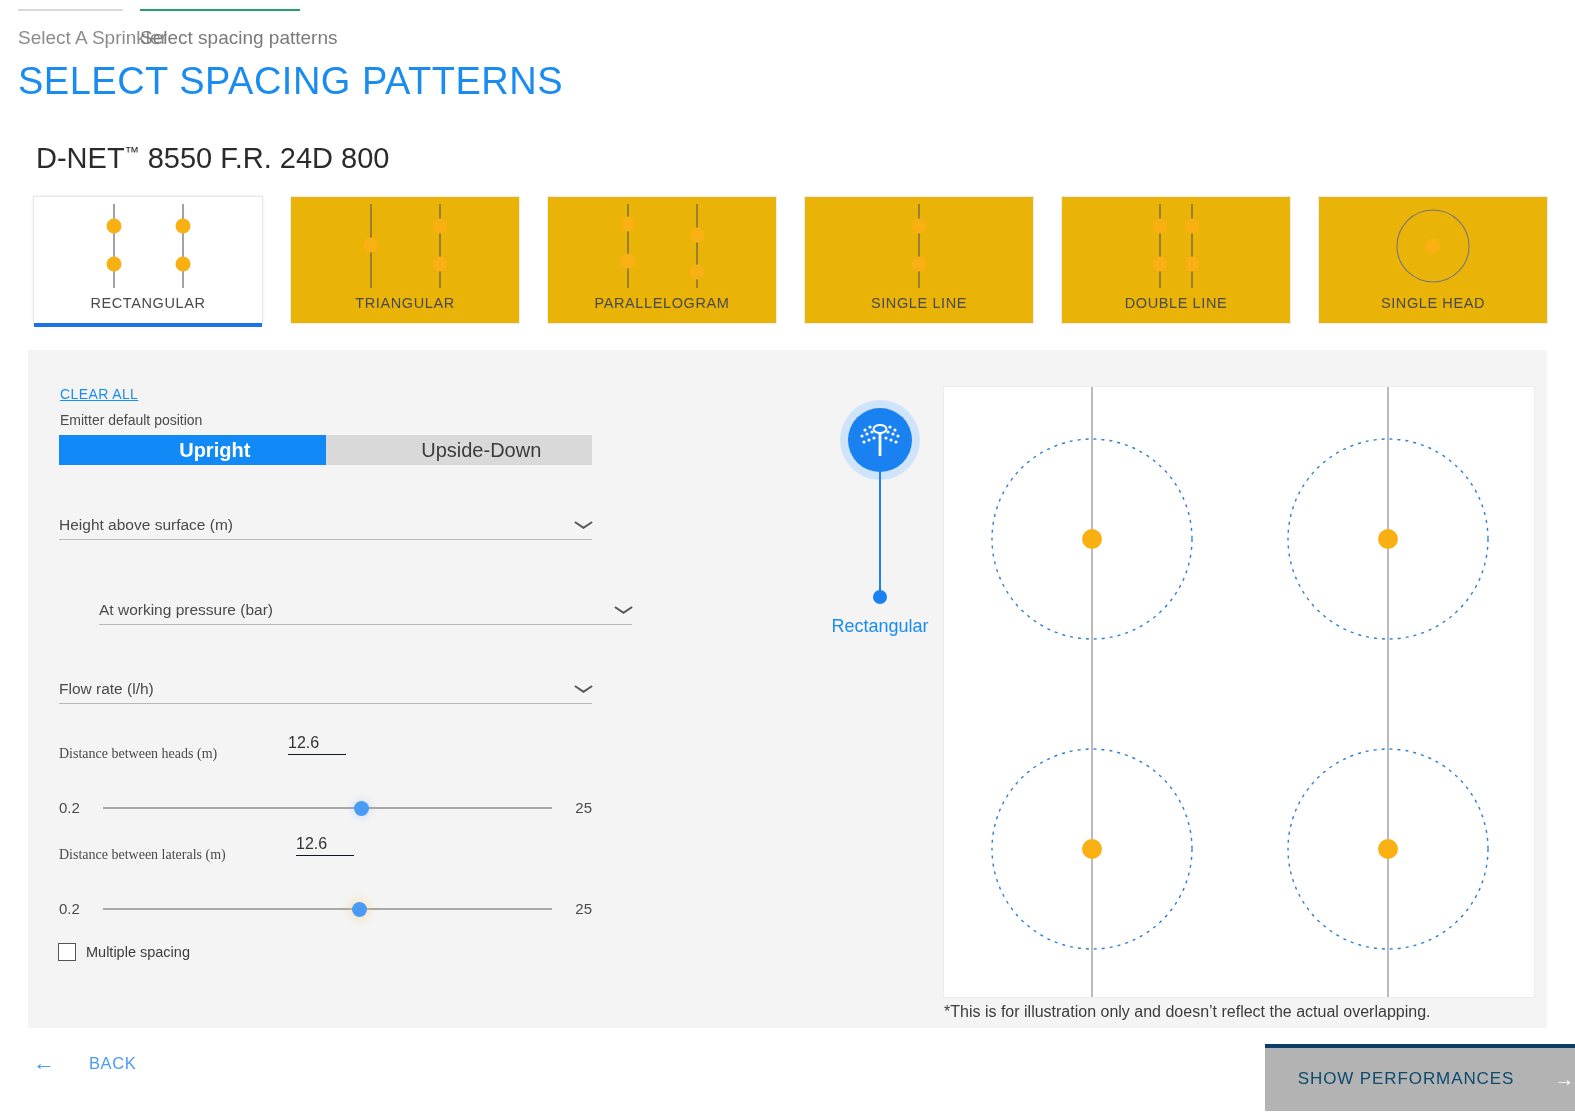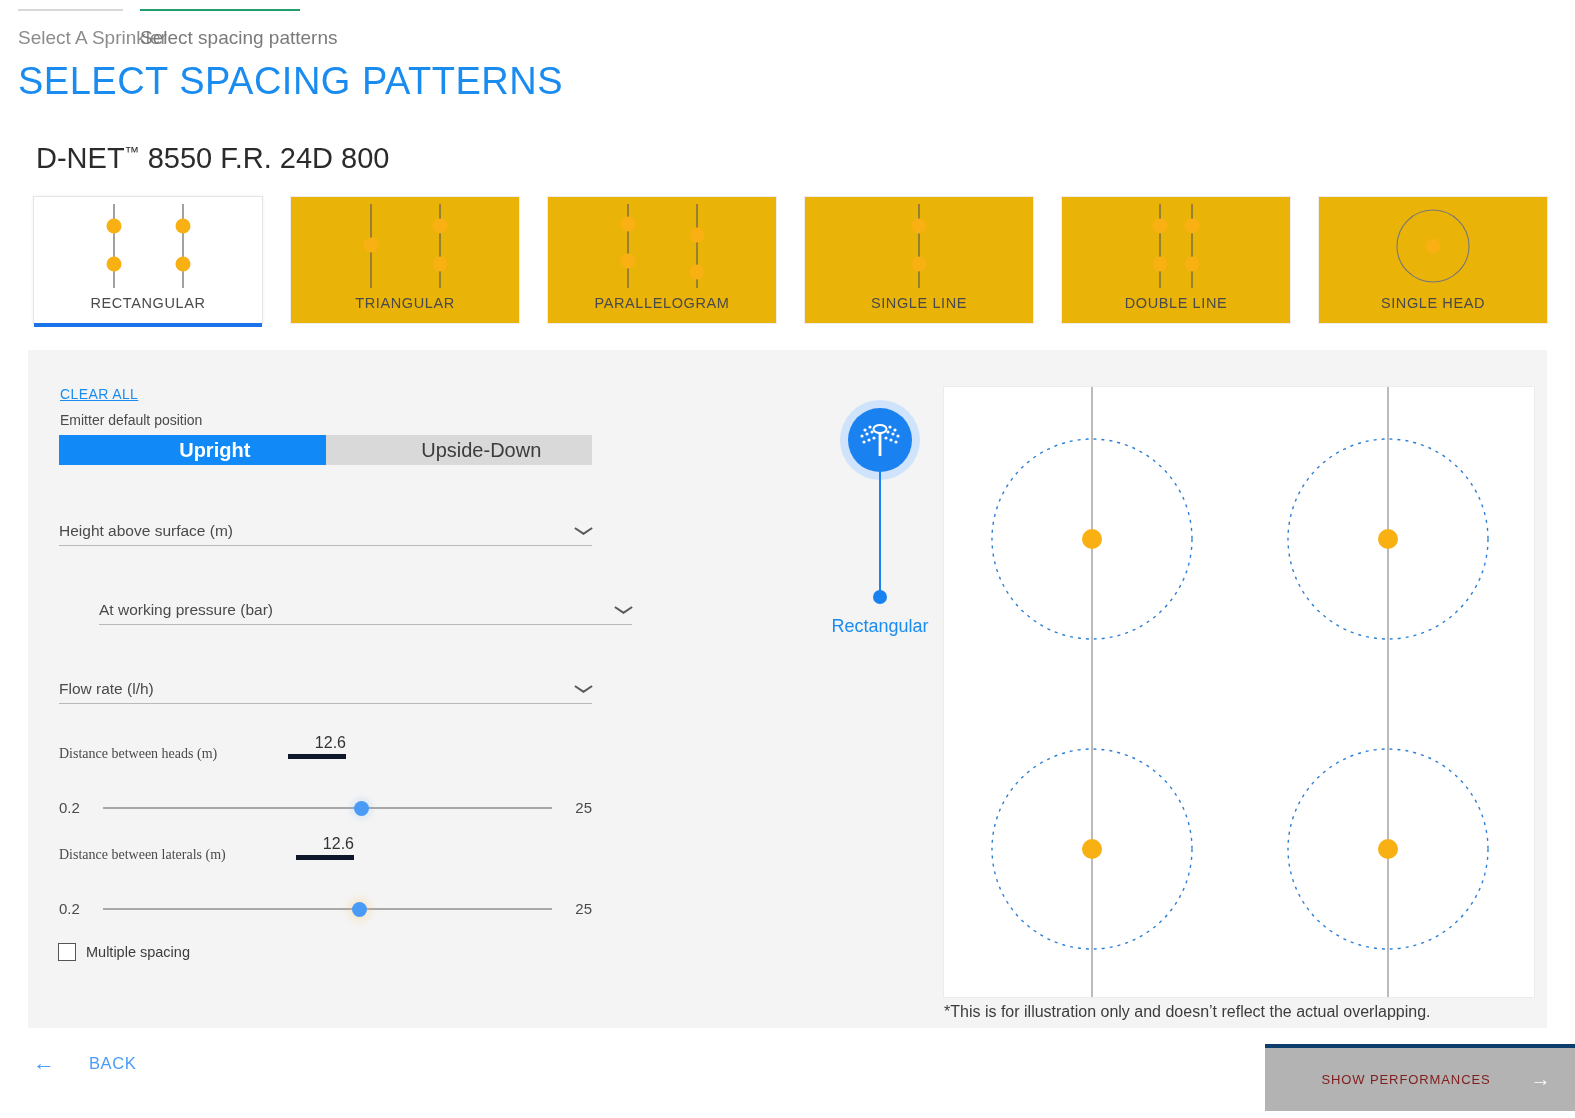--- a/index.html
+++ b/index.html
@@ -85,28 +85,28 @@
     border-bottom:1px solid #b9b9b9; display:flex; align-items:flex-end;
     justify-content:space-between; padding-bottom:5px; cursor:pointer;
   }
   .dd .t { font-size:15.5px; color:#4a4a4a; }
   .dd .chev { width:17px; height:10px; position:relative; margin-bottom:3px; }
   .dd .chev:before, .dd .chev:after {
     content:""; position:absolute; top:0; width:11px; height:1.6px; background:#5a5a5a;
   }
   .dd .chev:before { left:0; transform:rotate(34deg); transform-origin:left center; }
   .dd .chev:after  { right:0; transform:rotate(-34deg); transform-origin:right center; }
-  #dd1 { top:163px;gap:17px; }
+  #dd1 { top:157px;gap:17px; }
   #dd2 { top:242px;margin-left:40px; }
   #dd3 { top:321px; }
 
   .rowlbl { position:absolute; font-size:14px; color:#4a4a4a;font-family:Liberation Serif, serif; }
   .numbox {
-    position:absolute; width:58px; border-bottom:5px solid #0f172a;
-    text-align:right; font-size:16px; color:#333; padding-bottom:2px;
+    position:absolute; width:58px; border-bottom:1px solid #0f172a;
+    text-align:left; font-size:16px; color:#333; padding-bottom:2px;
     background:transparent; cursor:text;
   }
   #lbl-heads { left:31px; top:396px; }
   #val-heads { left:260px; top:384px; }
   #lbl-lats  { left:31px; top:497px; }
   #val-lats  { left:268px; top:485px; }
 
   .slider { position:absolute; left:31px; width:533px; height:22px; }
   .slider .min, .slider .max {
     position:absolute; top:2px; font-size:15px; color:#4a4a4a;
@@ -167,21 +167,21 @@
   }
   .back .arw { font-size:22px; color:#4a9bf5; line-height:1; }
   .back .bl { margin-left:34px; font-size:16.5px; color:#4a9bf5; letter-spacing:.6px; }
 
   .perf {
     position:absolute; left:1265px; top:1047px; width:310px; height:64px;
     background:#b3b3b3; cursor:pointer;
     display:flex; align-items:center; justify-content:center;
   }
   .perf .cap {
-    font-size:13px; color:#7f1d1d; letter-spacing:.9px;margin-left:32px;
+    font-size:17px; color:#0c4a6e; letter-spacing:.9px;margin-left:32px;
   }
   .perf .arw { margin-left:40px; font-size:20px; color:#fff; line-height:1; }
   .perf .topstrip {
     position:absolute; left:0; right:0; top:-3px; height:4px; background:#0d3d6b;
   }
 </style>
 </head>
 <body>
 
 <div class="page">

